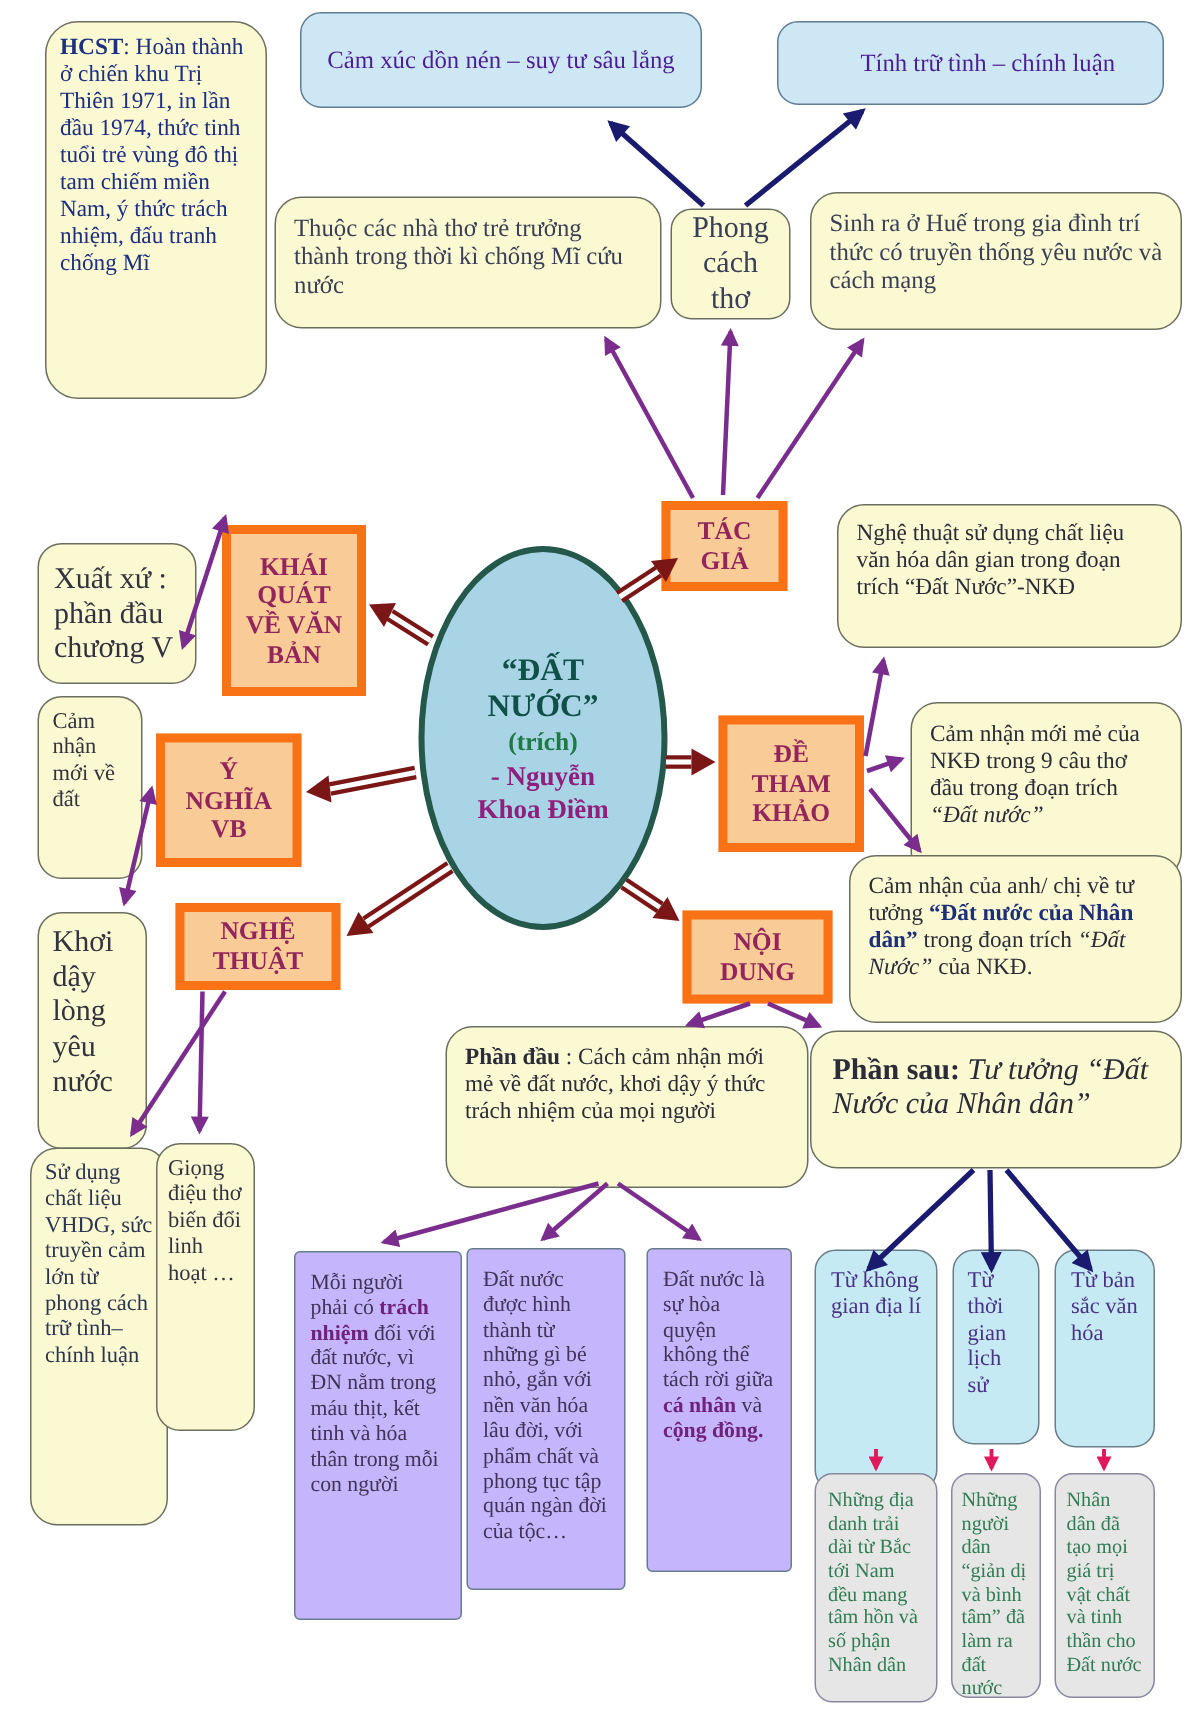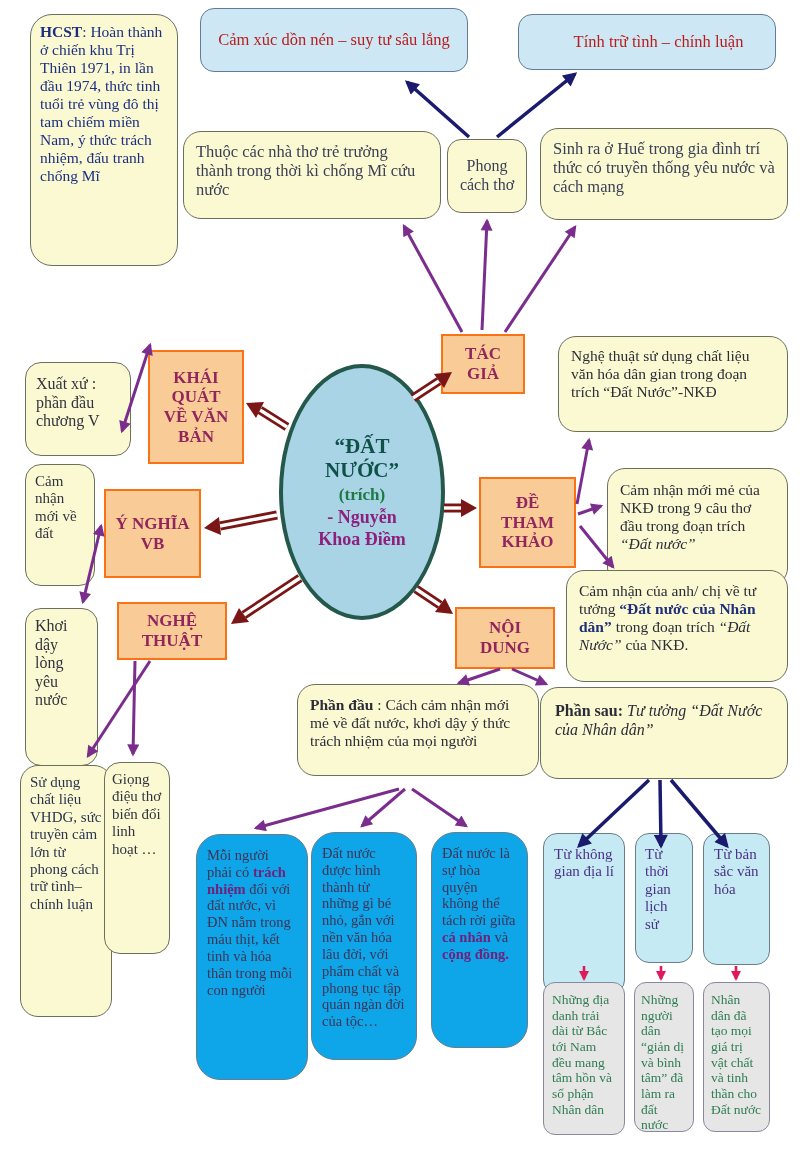--- a/index.html
+++ b/index.html
@@ -4,35 +4,35 @@
 <style>
   html,body{margin:0;padding:0;background:#ffffff;}
   #canvas{position:relative;width:800px;height:1156px;background:#ffffff;overflow:hidden;
           font-family:"Liberation Serif","DejaVu Serif",serif;}
   svg.arrows{position:absolute;left:0;top:0;z-index:3;pointer-events:none;}
   .box{position:absolute;z-index:2;box-sizing:border-box;padding:8px 9px;
        font-size:15px;line-height:1.16;color:#2e2e3e;}
   .yellow{background:#fbf9d2;border:1.6px solid #6b6f5e;border-radius:18px;}
   .blue{background:#cde8f4;border:1.6px solid #5f7d96;border-radius:14px;}
   .cyan{background:#c6eaf3;border:1.6px solid #6a7d88;border-radius:14px;}
-  .nd{background:#0ea5e9;border:1.6px solid #657e8d;border-radius:24px;color:#3f3456;}
+  .nd{background:#c4b5fd;border:1.6px solid #657e8d;border-radius:4px;color:#3f3456;}
   .gray{background:#e6e6e6;border:1.6px solid #8888a0;border-radius:12px;color:#2f7d52;}
-  .orange{background:#f9cb96;border:2px solid #f97316;border-radius:0;
+  .orange{background:#f9cb96;border:6px solid #f97316;border-radius:0;
           color:#92265c;font-weight:bold;text-align:center;
           display:flex;align-items:center;justify-content:center;font-size:17px;line-height:1.15;}
   .center-flex{display:flex;align-items:center;justify-content:center;text-align:center;}
   .navy{color:#1c2f80;}
-  .purpletxt{color:#b91c1c;}
+  .purpletxt{color:#4c1d95;}
   .coltxt{color:#4a3286;}
   .b{font-weight:bold;}
   .i{font-style:italic;}
   .pb{font-weight:bold;color:#70217a;}
   .nb{font-weight:bold;color:#1e2f7a;}
   .fs155{font-size:15.5px;}
-  .fs16{font-size:16px;}
+  .fs16{font-size:20px;}
   .fs165{font-size:16.5px;}
   .fs145{font-size:14.5px;}
   .fs135{font-size:13.5px;}
   .ellipse{position:absolute;z-index:2;left:279px;top:364px;width:166px;height:256px;
            background:#a9d4e6;border:4px solid #24584a;border-radius:50%;
            display:flex;flex-direction:column;align-items:center;justify-content:center;
            text-align:center;box-sizing:border-box;}
   .ell-title{font-weight:bold;font-size:21px;color:#0f5148;width:112px;line-height:1.15;}
   .ell-sub{font-weight:bold;font-size:17px;color:#1e7a44;margin-top:3px;}
   .ell-author{font-weight:bold;font-size:18px;color:#8e1f7d;width:104px;line-height:1.2;margin-top:2px;}
@@ -169,21 +169,21 @@
   <div class="box yellow fs155" style="left:558px;top:336px;width:230px;height:96px;padding:10px 12px;color:#2c2c38;">Nghệ thuật sử dụng chất liệu văn hóa dân gian trong đoạn trích “Đất Nước”-NKĐ</div>
 
   <div class="box yellow fs155" style="left:607px;top:468px;width:181px;height:118px;padding:12px 12px;color:#2c2c38;">
     <span>Cảm nhận mới mẻ của NKĐ trong 9 câu thơ đầu trong đoạn trích </span><span class="i">“Đất nước”</span>
   </div>
 
   <div class="box yellow fs155" style="left:566px;top:570px;width:222px;height:112px;padding:11px 12px;color:#2c2c38;">
     <span>Cảm nhận của anh/ chị về tư tưởng </span><span class="nb">“Đất nước của Nhân dân”</span><span> trong đoạn trích </span><span class="i">“Đất Nước”</span><span> của NKĐ.</span>
   </div>
 
-  <div class="box yellow fs155" style="left:297px;top:684px;width:242px;height:92px;padding:11px 12px;color:#2c2c38;">
+  <div class="box yellow fs155" style="left:297px;top:684px;width:242px;height:108px;padding:11px 12px;color:#2c2c38;">
     <span class="b">Phần đầu</span><span> : Cách cảm nhận mới mẻ về đất nước, khơi dậy ý thức trách nhiệm của mọi người</span>
   </div>
 
   <div class="box yellow fs16" style="left:540px;top:687px;width:248px;height:92px;padding:14px 14px;color:#2c2c38;">
     <span class="b">Phần sau:</span><span class="i"> Tư tưởng “Đất Nước của Nhân dân”</span>
   </div>
 
   <div class="box nd fs145" style="left:196px;top:834px;width:112px;height:246px;padding:12px 10px;">
     <span>Mỗi người phải có </span><span class="pb">trách nhiệm</span><span> đối với đất nước, vì ĐN nằm trong máu thịt, kết tinh và hóa thân trong mỗi con người</span>
   </div>

